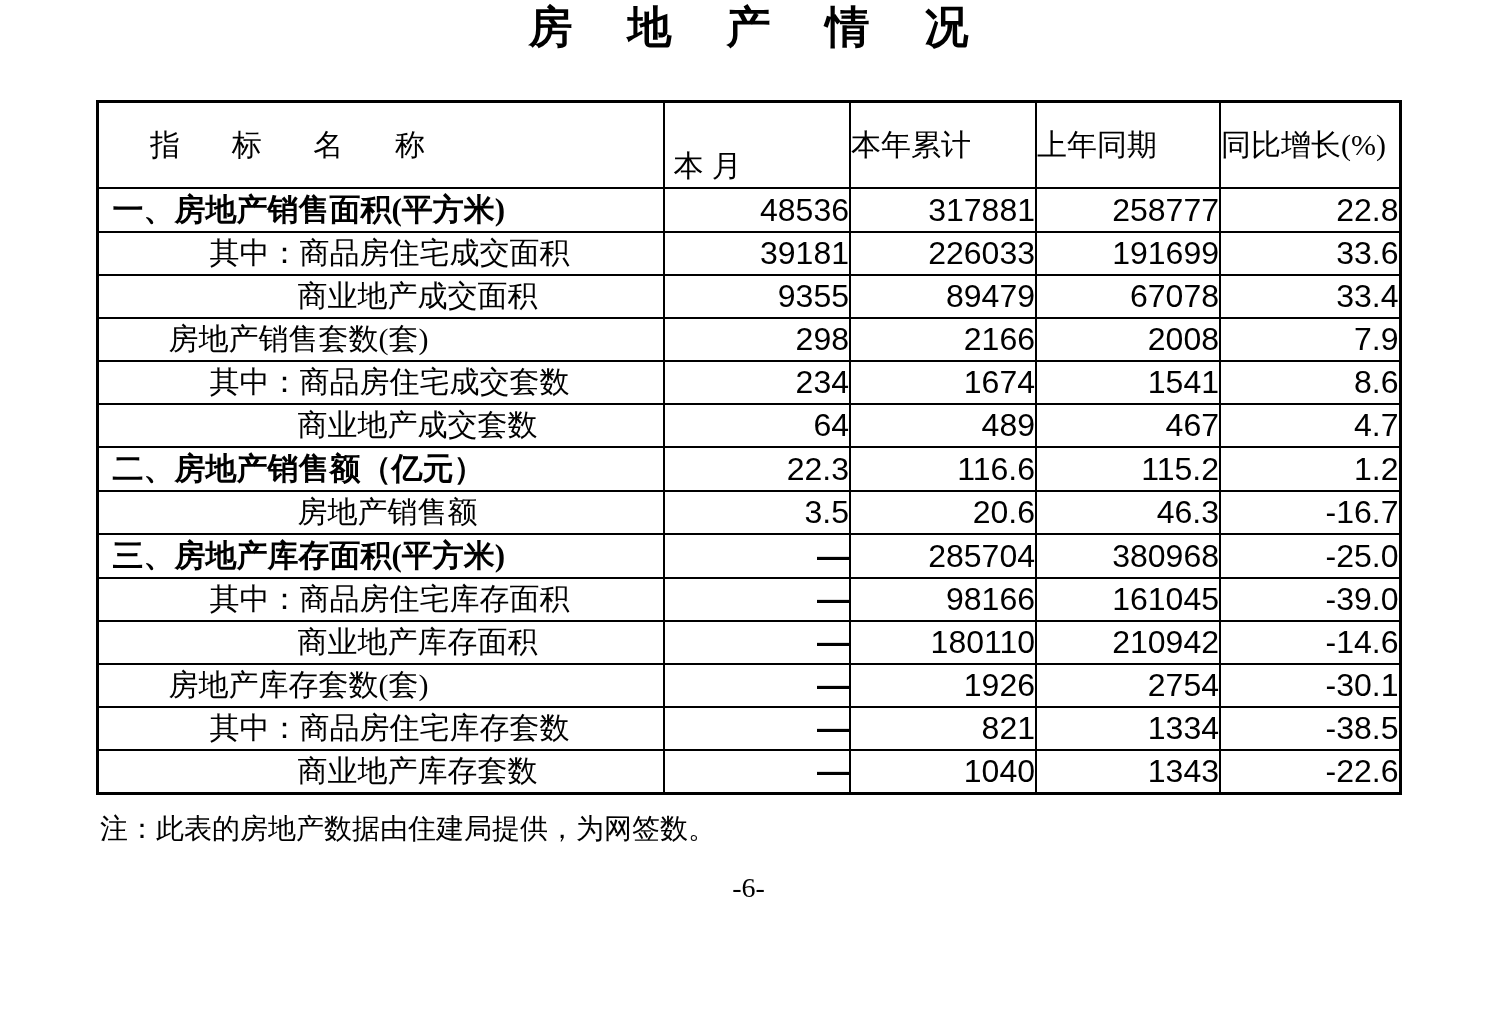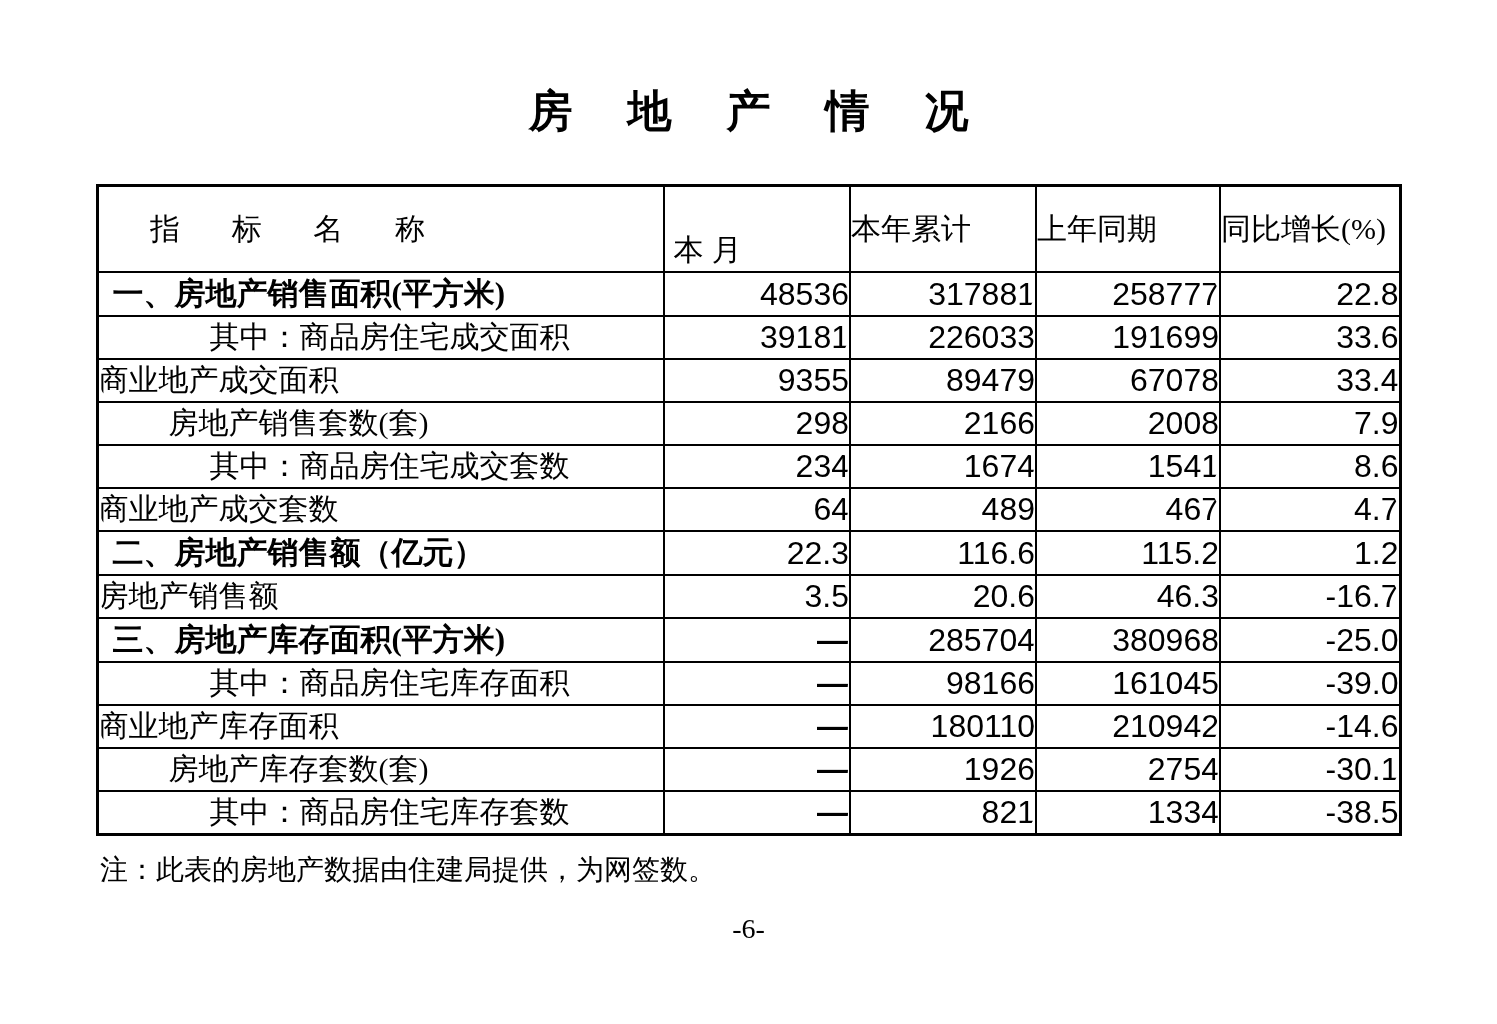--- a/index.html
+++ b/index.html
@@ -11,21 +11,20 @@
   }
   .page {
     position: relative;
     width: 1497px;
     height: 1024px;
     background: #ffffff;
     overflow: hidden;
   }
   .title {
     margin: 0;
-    padding-top: 84px;
     text-align: center;
     font-size: 44px;
     line-height: 54px;
     font-weight: bold;
     letter-spacing: 1.25em;
     text-indent: 1.25em;
     font-family: "Liberation Sans", sans-serif;
   }
   table.stats {
     border-collapse: collapse;
@@ -51,33 +50,31 @@
   }
   
   table.stats thead th:nth-child(1) .hdr-text { letter-spacing: 1.72em; text-indent: 1.72em; }
   table.stats thead th:nth-child(2) .hdr-text { letter-spacing: 0.28em; text-indent: 0.28em; margin-top: 43px; }
   table.stats thead th .hdr-text { display: inline-block; }
 
   td.label {
     font-size: 30px;
     text-align: left;
     font-family: "Liberation Serif", serif;
-    border-radius: 21px;
   }
   td.label.level-section { padding-left: 14px;  font-weight: bold; font-size: 31px; }
   td.label.level-1       { padding-left: 70px;  }
   td.label.level-2       { padding-left: 111px; }
-  td.label.level-3       { }
+  td.label.level-3       { padding-left: 199px; }
 
   td.num {
     font-size: 32px;
     text-align: right;
     padding-right: 13px;
     font-family: "Liberation Sans", sans-serif;
-    border-radius: 21px;
   }
   td.num .dash { font-weight: bold; }
 
   .note {
     margin: 15px 0 0 100px;
     font-size: 28px;
     font-family: "Liberation Serif", serif;
   }
   .pagenum {
     margin: 24px 0 0 0;
@@ -195,20 +192,27 @@
           <td class="num">2754</td>
           <td class="num">-30.1</td>
         </tr>
         <tr>
           <td class="label level-2">其中：商品房住宅库存套数</td>
           <td class="num"><span class="dash">—</span></td>
           <td class="num">821</td>
           <td class="num">1334</td>
           <td class="num">-38.5</td>
         </tr>
+        <tr>
+          <td class="label level-3">商业地产库存套数</td>
+          <td class="num"><span class="dash">—</span></td>
+          <td class="num">1040</td>
+          <td class="num">1343</td>
+          <td class="num">-22.6</td>
+        </tr>
       </tbody>
   </table>
 
   <p class="note">注：此表的房地产数据由住建局提供，为网签数。</p>
 
   <p class="pagenum">-6-</p>
 
 </div>
 
 </body></html>

